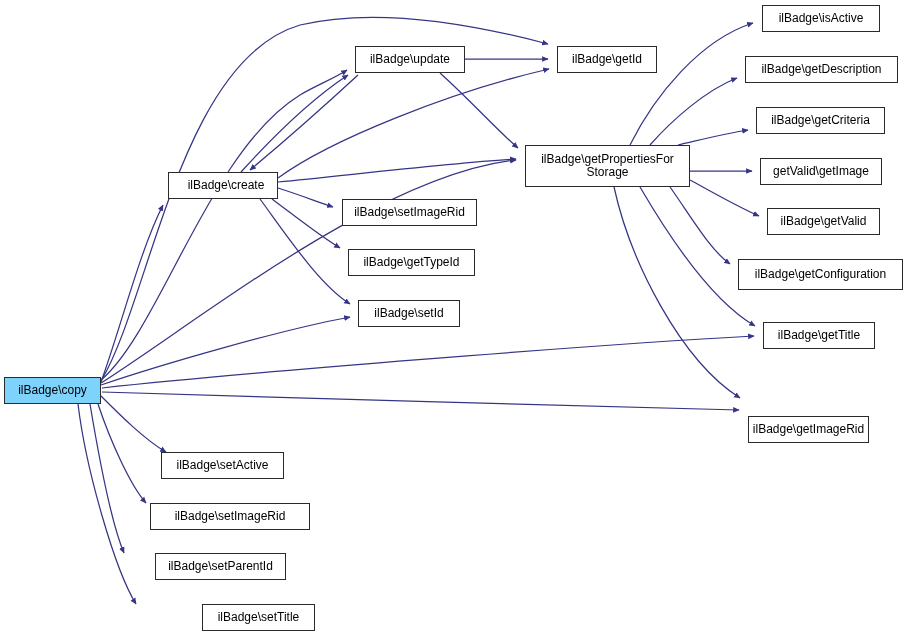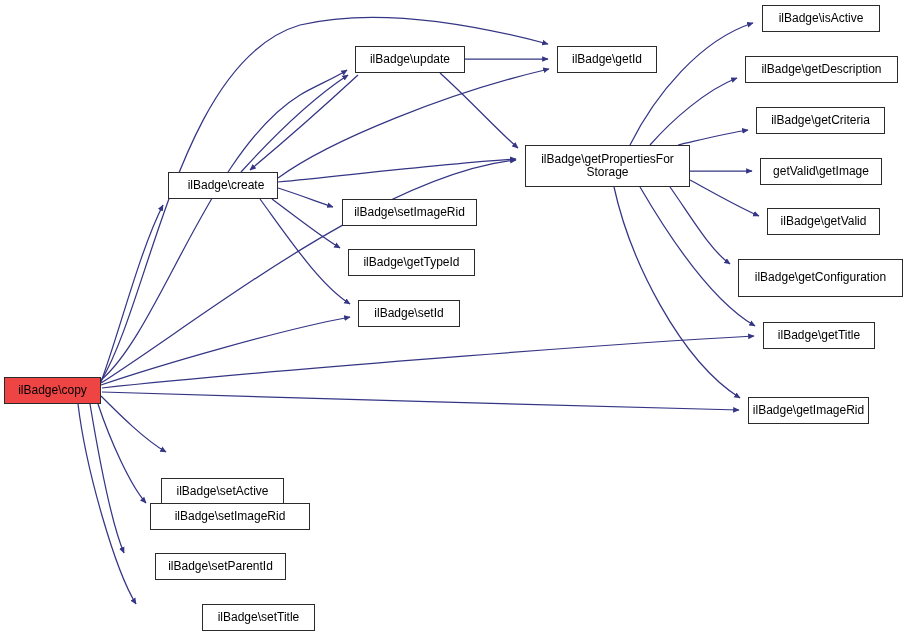--- a/index.html
+++ b/index.html
@@ -15,21 +15,21 @@
     font-size:12px;
     line-height:1.12;
     display:flex;
     align-items:center;
     justify-content:center;
     text-align:center;
     white-space:pre-line;
     z-index:5;
   }
   .node.root{
-    background:#ef4444;
+    background:#7dd3fc;
     border:1px solid #2b2b2b;
   }
 </style>
 </head>
 <body>
 
 <div id="graph">
 
   <svg id="edges" viewBox="0 0 908 636" xmlns="http://www.w3.org/2000/svg">
     <defs>
@@ -77,22 +77,22 @@
       <div class="node" style="left: 525px; top: 145px; width: 165px; height: 42px;">ilBadge\getPropertiesFor
 Storage</div>
       <div class="node" style="left: 342px; top: 199px; width: 135px; height: 27px;">ilBadge\setImageRid</div>
       <div class="node" style="left: 348px; top: 249px; width: 127px; height: 27px;">ilBadge\getTypeId</div>
       <div class="node" style="left: 358px; top: 300px; width: 102px; height: 27px;">ilBadge\setId</div>
       <div class="node" style="left: 762px; top: 5px; width: 118px; height: 27px;">ilBadge\isActive</div>
       <div class="node" style="left: 745px; top: 56px; width: 153px; height: 27px;">ilBadge\getDescription</div>
       <div class="node" style="left: 756px; top: 107px; width: 129px; height: 27px;">ilBadge\getCriteria</div>
       <div class="node" style="left: 760px; top: 158px; width: 122px; height: 27px;">getValid\getImage</div>
       <div class="node" style="left: 767px; top: 208px; width: 113px; height: 27px;">ilBadge\getValid</div>
-      <div class="node" style="left: 738px; top: 259px; width: 165px; height: 38px;">ilBadge\getConfiguration</div>
+      <div class="node" style="left: 738px; top: 259px; width: 165px; height: 31px;">ilBadge\getConfiguration</div>
       <div class="node" style="left: 763px; top: 322px; width: 112px; height: 27px;">ilBadge\getTitle</div>
-      <div class="node" style="left: 748px; top: 397px; width: 121px; height: 27px;">ilBadge\getImageRid</div>
-      <div class="node" style="left: 161px; top: 452px; width: 123px; height: 27px; margin-top: 26px;">ilBadge\setActive</div>
+      <div class="node" style="left: 748px; top: 416px; width: 121px; height: 27px;">ilBadge\getImageRid</div>
+      <div class="node" style="left: 161px; top: 452px; width: 123px; height: 27px;">ilBadge\setActive</div>
       <div class="node" style="left: 150px; top: 503px; width: 160px; height: 27px;">ilBadge\setImageRid</div>
       <div class="node" style="left: 155px; top: 553px; width: 131px; height: 27px;">ilBadge\setParentId</div>
       <div class="node" style="left: 166px; top: 604px; width: 113px; height: 27px; margin-left: 36px;">ilBadge\setTitle</div>
     </div>
 
 </div>
 
 </body></html>

